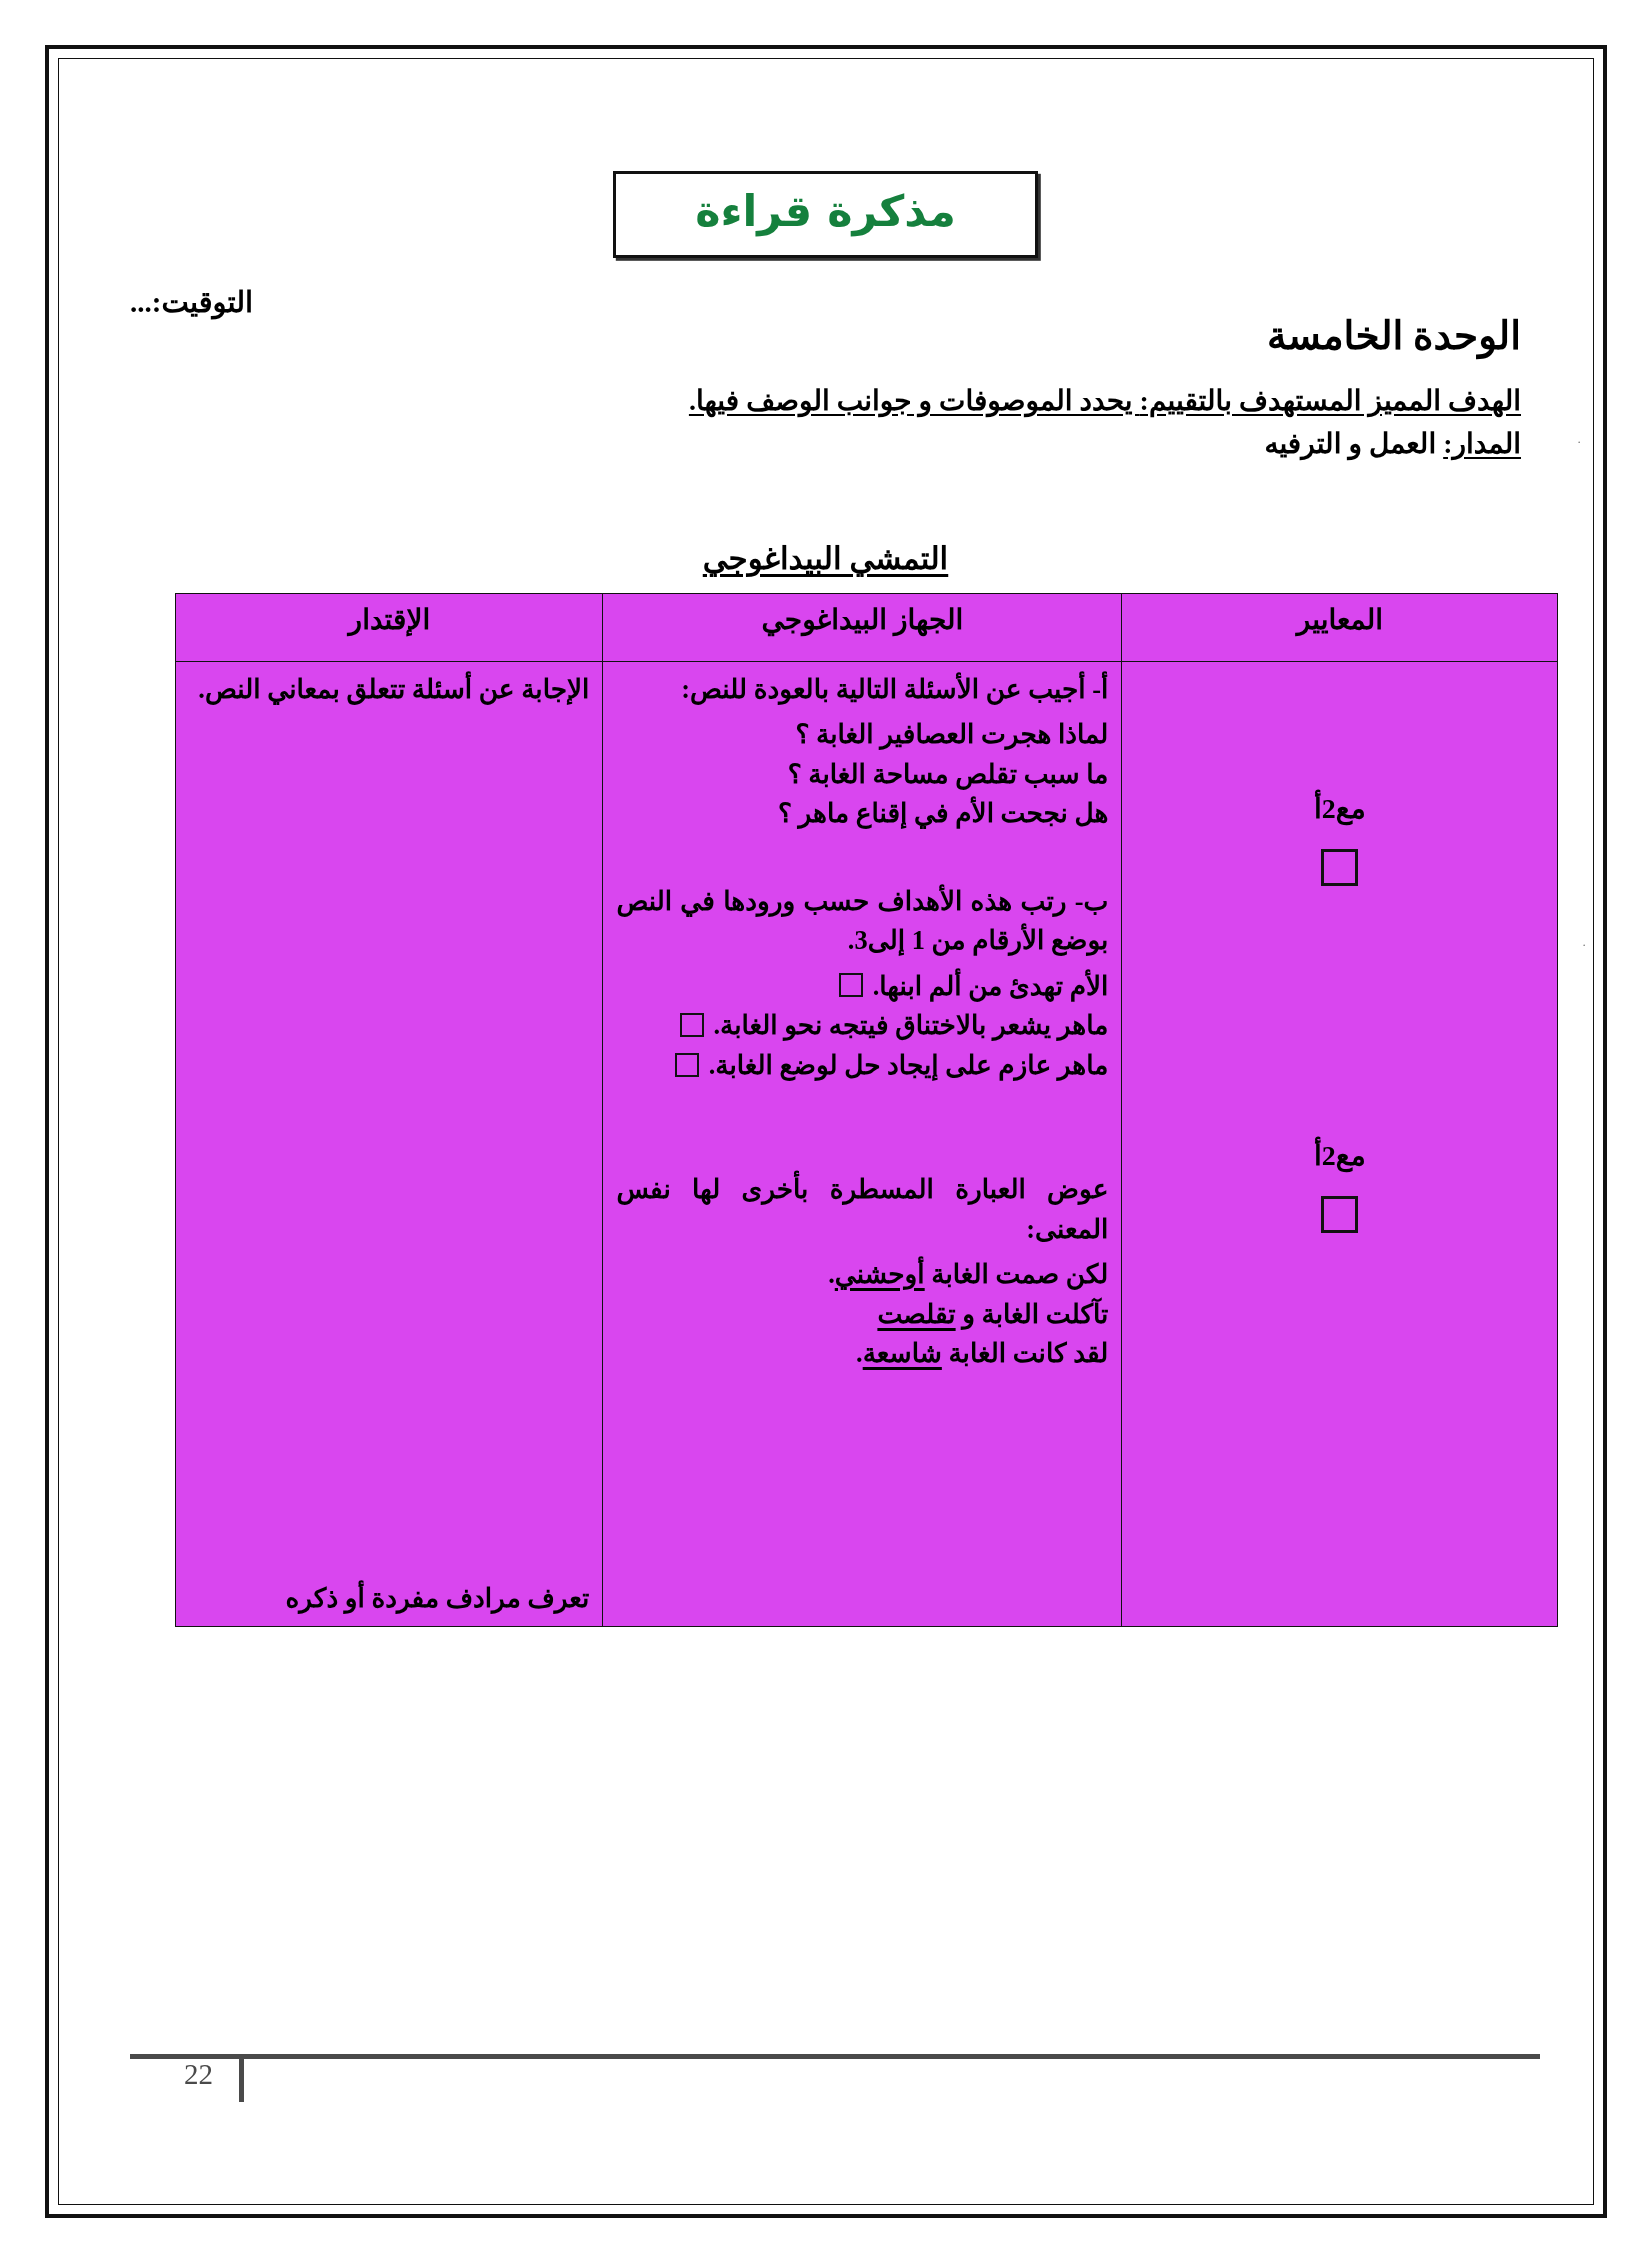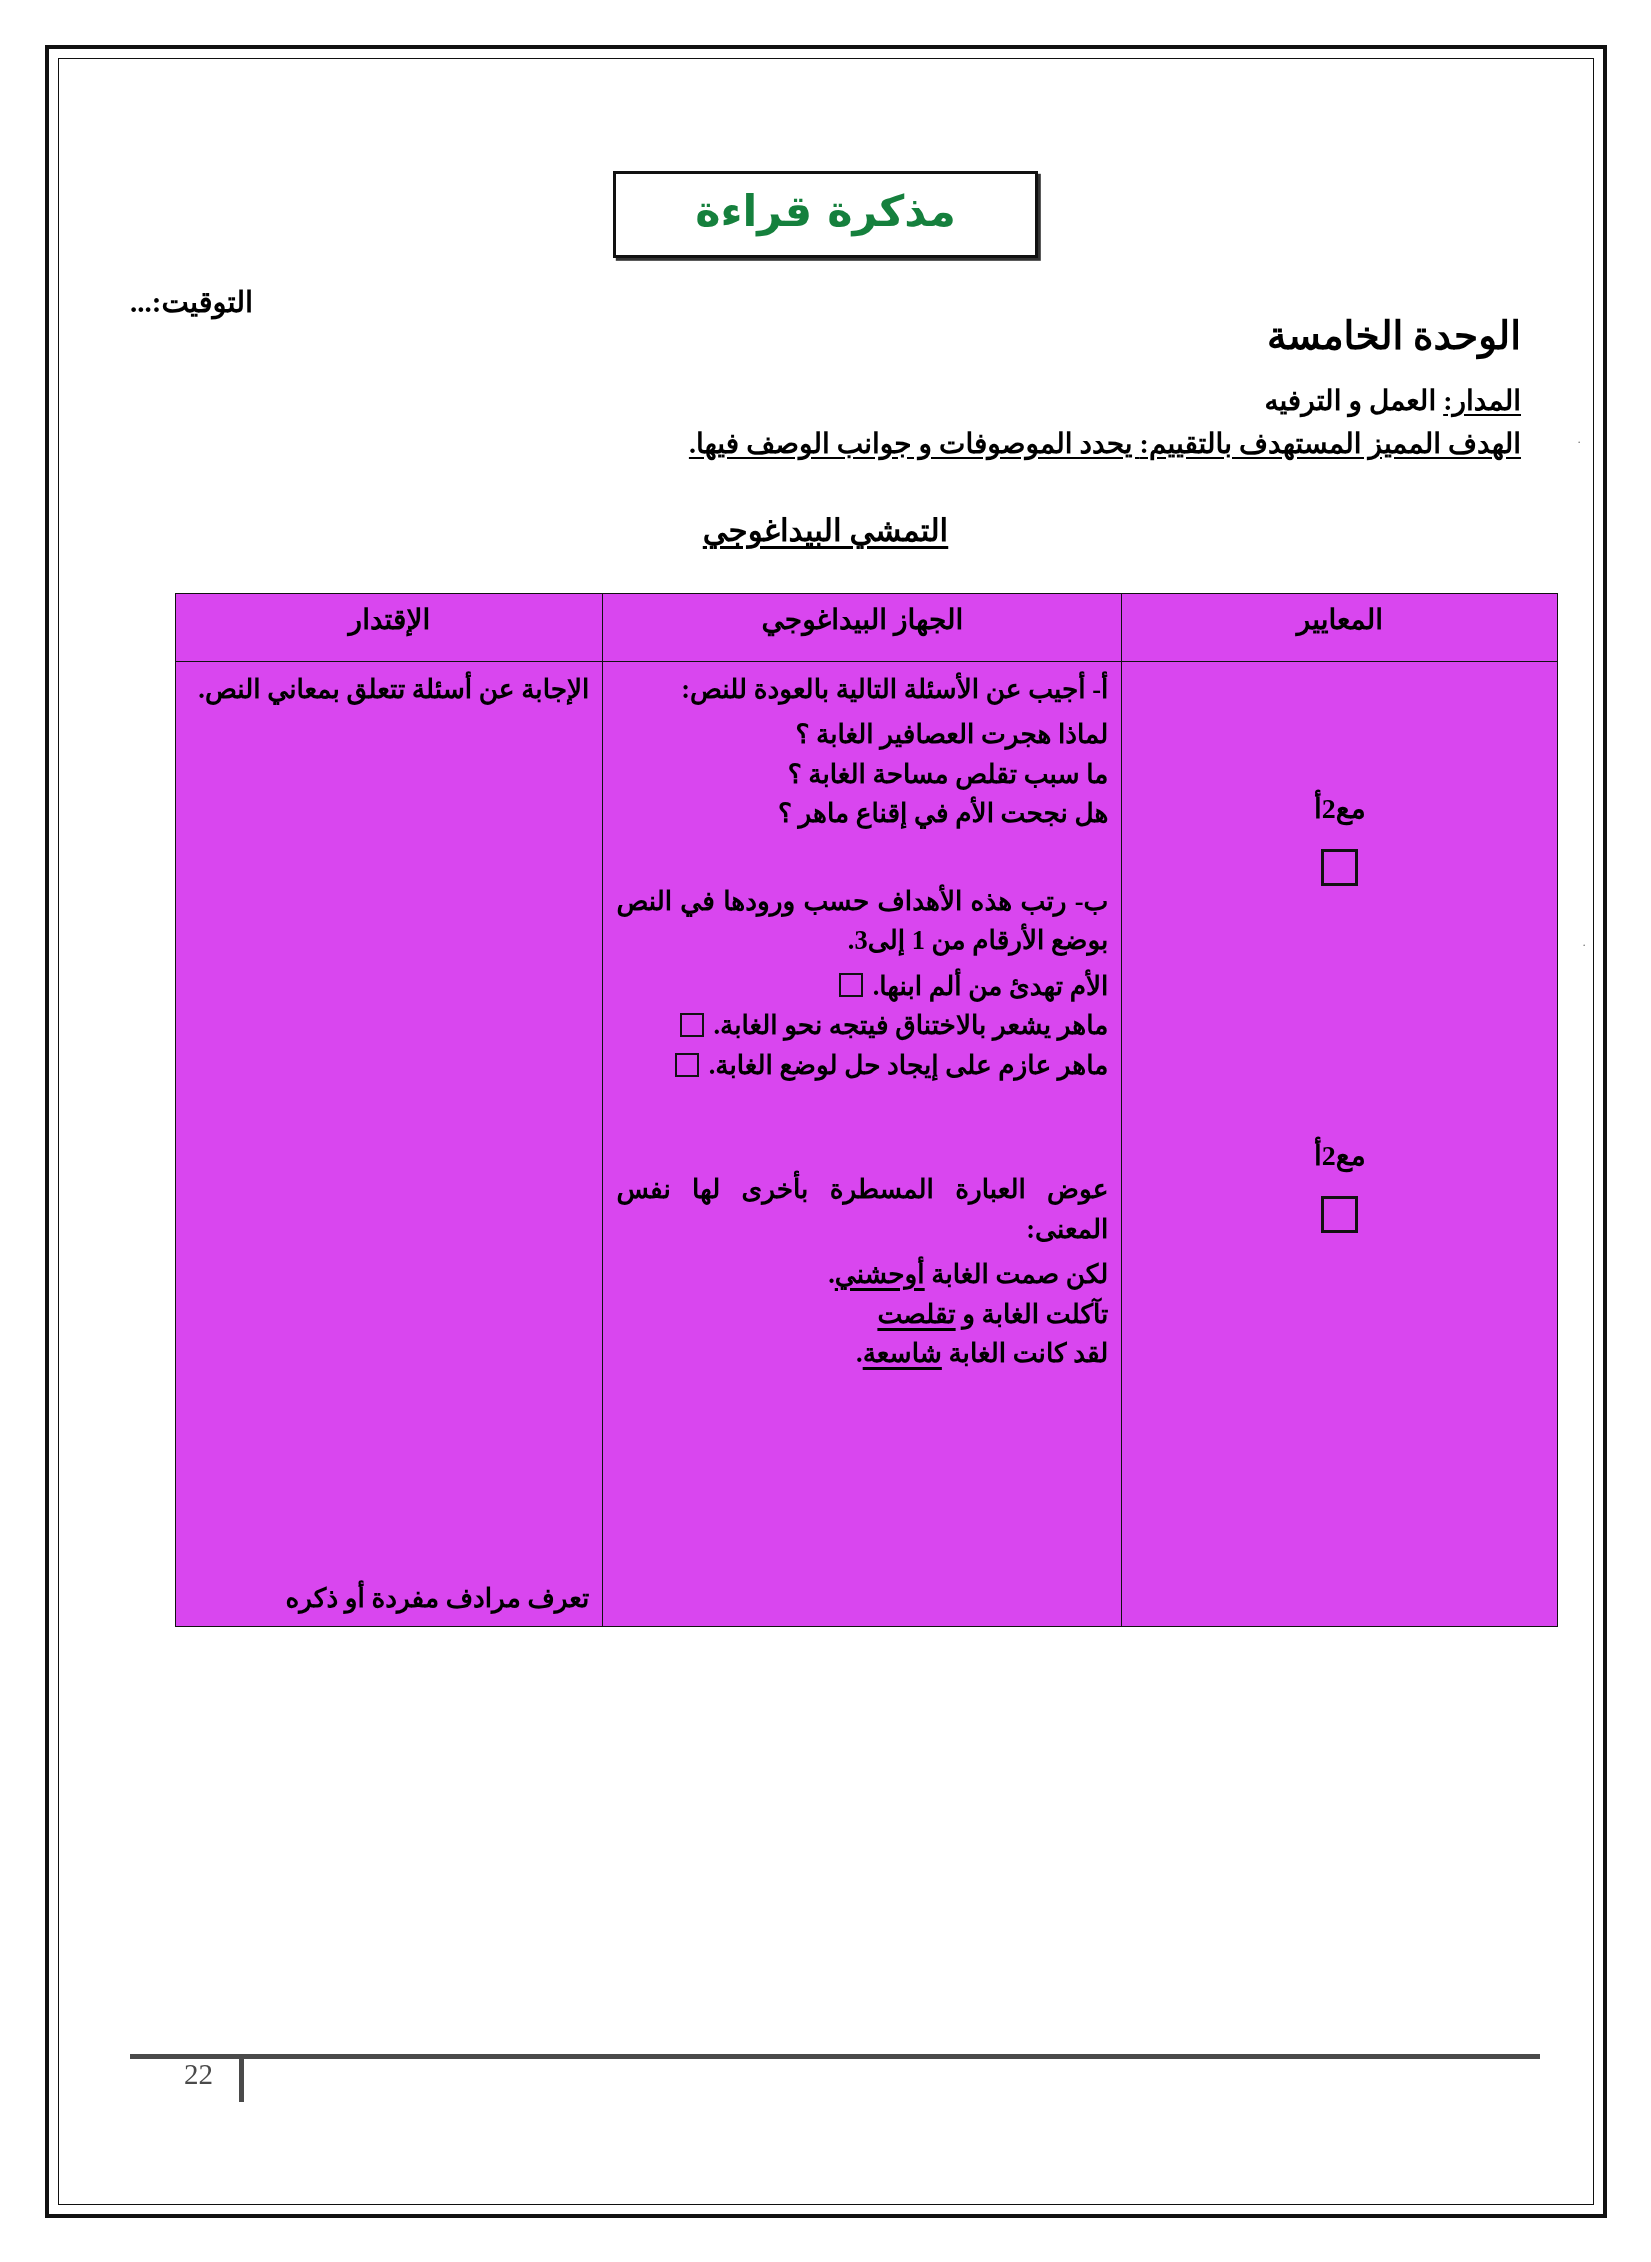--- a/index.html
+++ b/index.html
@@ -116,20 +116,21 @@
     right: 0;
     display: flex;
     justify-content: center;
   }
   .approach {
     font-size: 31px;
     font-weight: 700;
     text-decoration: underline;
     text-underline-offset: 4.6px;
     letter-spacing: 0.9px;
+    margin-top: 28px;
   }
 
   
   table.grid {
     position: absolute;
     top: 519px;
     right: 18.6px;
     width: 1382px;
     border-collapse: collapse;
     table-layout: fixed;
@@ -262,24 +263,24 @@
       <div class="title-text">مذكرة قراءة</div>
     </div>
   </div>
 
   <div class="timing">التوقيت:...</div>
 
   <div class="unit-line">الوحدة الخامسة</div>
 
   <div class="meta-block">
     <div class="meta-line">
-      <span class="u">المدار:</span><span> العمل و الترفيه</span>
+      <span class="u">الهدف المميز المستهدف بالتقييم:</span><span class="u"> يحدد الموصوفات و جوانب الوصف فيها.</span>
     </div>
     <div class="meta-line">
-      <span class="u">الهدف المميز المستهدف بالتقييم:</span><span class="u"> يحدد الموصوفات و جوانب الوصف فيها.</span>
+      <span class="u">المدار:</span><span> العمل و الترفيه</span>
     </div>
   </div>
 
   <div class="approach-wrap">
     <div class="approach">التمشي البيداغوجي</div>
   </div>
 
   <table class="grid">
     <colgroup>
       <col class="c-maayir">

